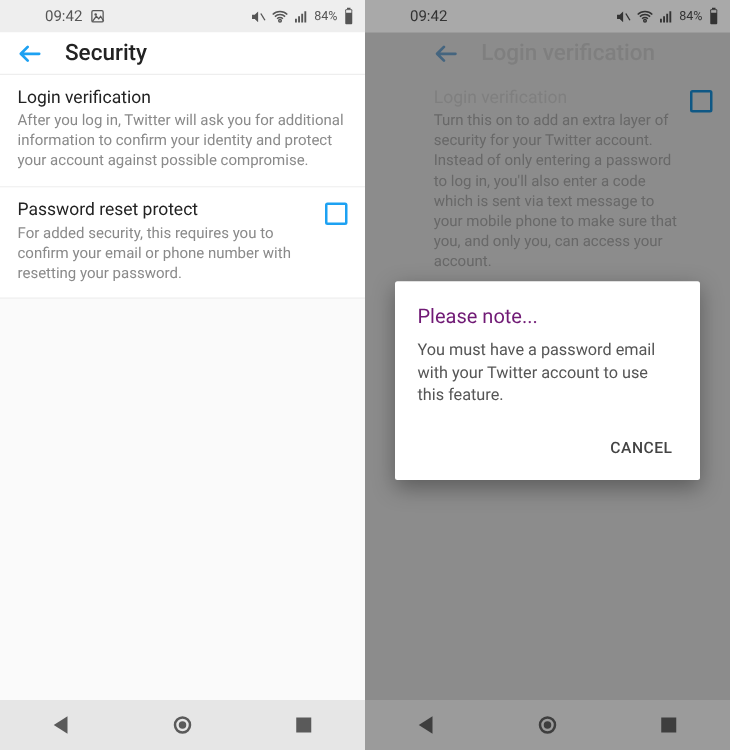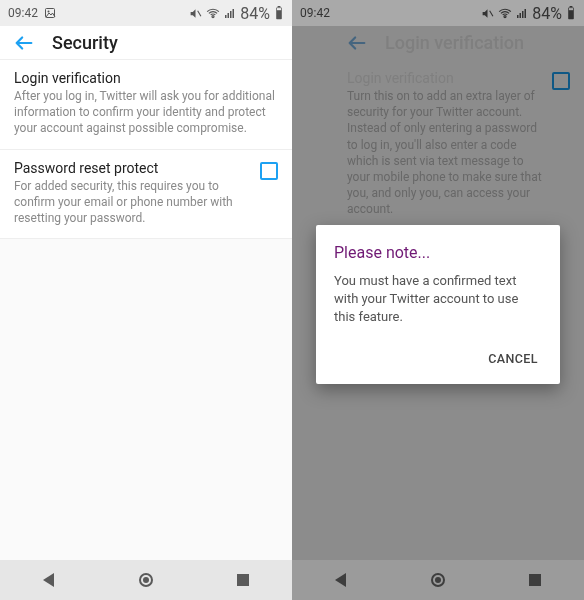--- a/index.html
+++ b/index.html
@@ -2,24 +2,24 @@
 <html><head>
 <meta charset="utf-8">
 <style>
   * { box-sizing: border-box; margin: 0; padding: 0; }
   html, body { width: 584px; height: 600px; overflow: hidden; font-family: Roboto, "Helvetica Neue", Arial, sans-serif; background:#fff;}
   .canvas { display:flex; width:584px; height:600px; }
   .phone { width:292px; height:600px; position:relative; display:flex; flex-direction:column; background:#fff; }
   .phone.right {  }
   
   .statusbar { height:26px; background:#eeeeee; display:flex; align-items:center; justify-content:space-between; padding:0 8px; font-size:12px; color:#555; }
-  .statusbar .sb-left { display:flex; align-items:center; gap:6px;}
+  .statusbar .sb-left { display:flex; align-items:center; gap:6px;margin-left:28px;}
   .statusbar .sb-right { display:flex; align-items:center; gap:4px;}
   .sb-glyph { display:inline-flex; align-items:center; justify-content:center;}
-  .sb-right .pct { font-size:16px; color:#555; }
+  .sb-right .pct { font-size:10px; color:#555; }
   
   .header { height:34px; display:flex; align-items:center; padding:0 10px; background:#fff; border-bottom:1px solid #eee; }
   .header .back { width:28px; height:28px; display:flex; align-items:center; justify-content:center; margin-right:14px; }
   .header .title { font-size:18px; color:#222; font-weight:500; }
   
   .content { flex:1; background:#fafafa; }
   .section { background:#fff; padding:10px 14px 12px 14px; border-bottom:1px solid #eee; position:relative; }
   .section .row { display:flex; align-items:flex-start; }
   .section .txt { flex:1; }
   .section h3 { font-size:14px; color:#222; font-weight:400; margin-bottom:2px;}
@@ -209,21 +209,21 @@
             <div class="checkbox"></div>
           </div>
         </div>
       </div>
     </div>
 
     <div class="dim-layer"></div>
 
     <div class="dialog">
       <h4>Please note...</h4>
-      <p>You must have a confirmed text with your Twitter account to use this feature.</p>
+      <p>You must have a password email with your Twitter account to use this feature.</p>
       <div class="actions">
         <div class="dlg-btn">CANCEL</div>
       </div>
     </div>
 
     <div style="flex:1"></div>
     <div class="navbar">
       <div class="nav-btn">
           <div class="nav-tri"></div>
         </div>

